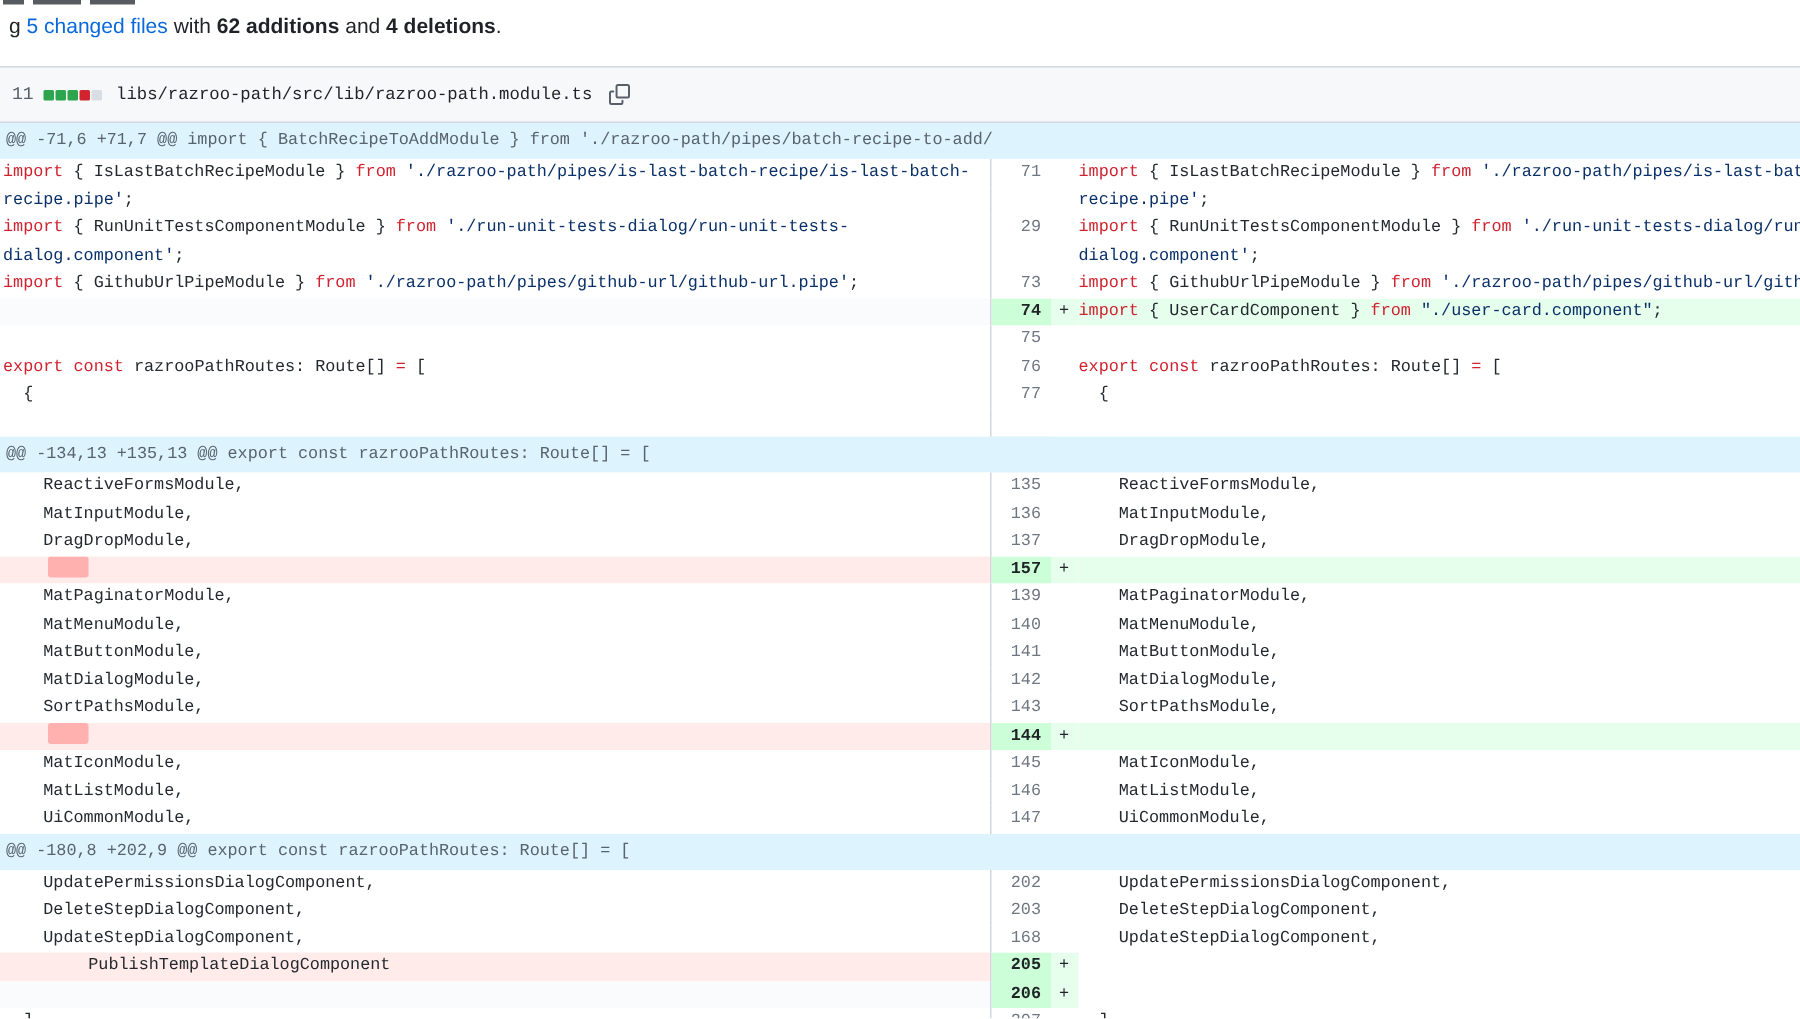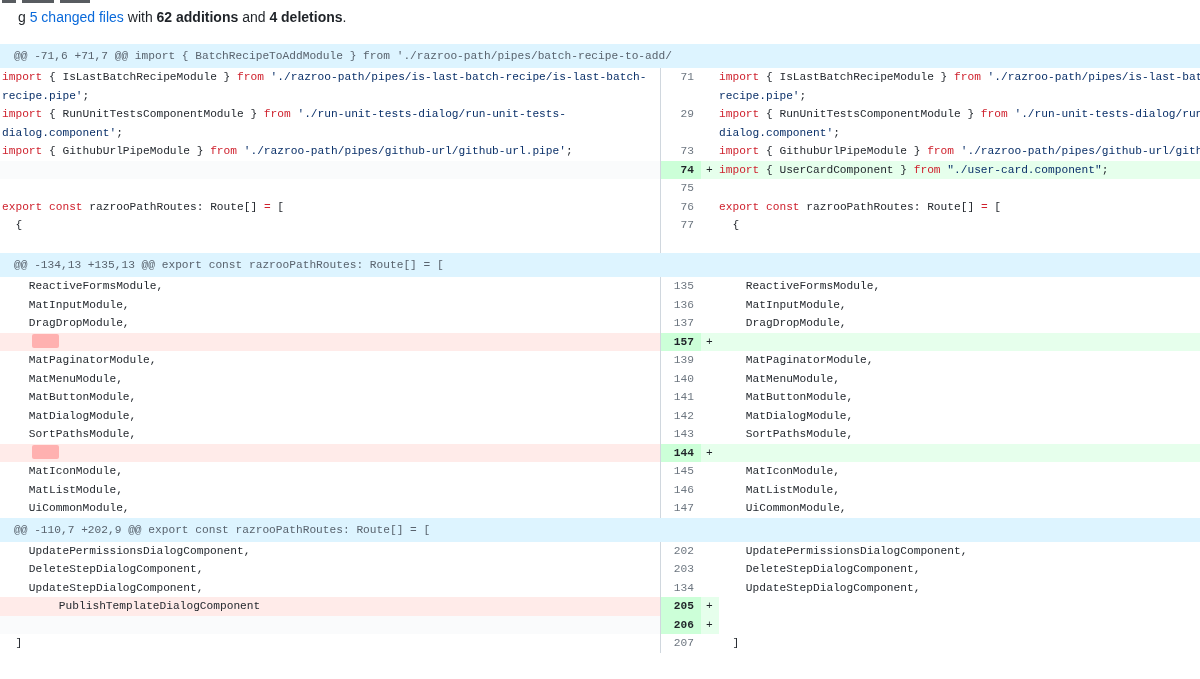--- a/index.html
+++ b/index.html
@@ -8,41 +8,41 @@
     position:relative; width:1200px; height:679px; overflow:hidden;
     font-family:"Liberation Sans", sans-serif; color:#1f2328; background:#fff;
   }
   
   .top-artifact {
     position:absolute; top:0; left:2px; width:88px; height:3px; opacity:.85;
     background:linear-gradient(90deg,#3a3f44 0,#3a3f44 14px,transparent 14px,transparent 20px,
       #3a3f44 20px,#3a3f44 52px,transparent 52px,transparent 58px,#3a3f44 58px,#3a3f44 88px);
   }
   .summary {
-    margin:7px 0 0 18px; font-size:14px; line-height:20px; white-space:pre; overflow:hidden;
+    margin:7px 0 0 6px; font-size:14px; line-height:20px; white-space:pre; overflow:hidden;
   }
   .summary a { color:#0969da; text-decoration:none; cursor:pointer; }
   .summary b { font-weight:700; }
   .file-box { margin-top:17px; }
   .file-header {
     height:38px; background:#f6f8fa; border-top:1px solid #d0d7de; border-bottom:1px solid #d0d7de;
     display:flex; align-items:center; padding-left:8px;
   }
   .chg-count { color:#57606a; font-family:"Liberation Mono","DejaVu Sans Mono",monospace; font-size:12px; margin-right:7px; }
   .diffstat { display:flex; gap:1px; margin-right:9px; }
   .diffstat .square { width:7px; height:7px; border-radius:1px; display:inline-block; }
   .file-path { font-family:"Liberation Mono","DejaVu Sans Mono",monospace; font-size:11.5px; color:#1f2328; margin-right:9px; }
   .copy-btn { background:none; border:none; cursor:pointer; padding:2px; display:flex; align-items:center; color:#57606a; }
   .copy-btn svg { display:block; }
 
   
   .diff-table { font-family:"Liberation Mono","DejaVu Sans Mono",monospace; font-size:11.2px; }
   .hunk-row {
     height:24px; line-height:24px; background:#ddf4ff; color:#59636e;
-    padding-left:14px; white-space:pre; overflow:hidden;
+    padding-left:4px; white-space:pre; overflow:hidden;
   }
   .diff-row { display:flex; height:18.5px; line-height:18.5px; }
   .cell-l {
     width:661px; flex:none; padding-left:2px; white-space:pre; overflow:hidden;
     border-right:1px solid #d0d7de;
   }
   .cell-r { flex:1; display:flex; overflow:hidden; }
   .r-num { width:40px; flex:none; text-align:right; padding-right:7px; color:#6e7781; }
   .r-num.num-add { color:#1f2328; background:#ccffd8;font-weight:bold; }
   .r-sign { width:18px; flex:none; padding-left:5px; color:#1f2328; }
@@ -58,20 +58,39 @@
 </style>
 </head>
 <body>
 
 <div class="page">
   <div class="top-artifact"></div>
 
   <div class="summary"><span>g </span><a href="#">5 changed files</a><span> with </span><b>62 additions</b><span> and </span><b>4 deletions</b><span>.</span></div>
 
   <div class="file-box">
+    <div class="file-header">
+      <span class="chg-count">11</span>
+      <span class="diffstat">
+          <span class="square" style="background: rgb(45, 164, 78);"></span>
+          <span class="square" style="background: rgb(45, 164, 78);"></span>
+          <span class="square" style="background: rgb(45, 164, 78);"></span>
+          <span class="square" style="background: rgb(209, 36, 47);"></span>
+          <span class="square" style="background: rgb(216, 222, 228);"></span>
+        </span>
+      <span class="file-path">libs/razroo-path/src/lib/razroo-path.module.ts</span>
+      <button class="copy-btn" title="">
+        <span>
+          <svg width="14" height="14" viewBox="0 0 16 16" fill="currentColor" aria-hidden="true">
+            <path d="M0 6.75C0 5.784.784 5 1.75 5h1.5a.75.75 0 0 1 0 1.5h-1.5a.25.25 0 0 0-.25.25v7.5c0 .138.112.25.25.25h7.5a.25.25 0 0 0 .25-.25v-1.5a.75.75 0 0 1 1.5 0v1.5A1.75 1.75 0 0 1 9.25 16h-7.5A1.75 1.75 0 0 1 0 14.25Z"></path>
+            <path d="M5 1.75C5 .784 5.784 0 6.75 0h7.5C15.216 0 16 .784 16 1.75v7.5A1.75 1.75 0 0 1 14.25 11h-7.5A1.75 1.75 0 0 1 5 9.25Zm1.75-.25a.25.25 0 0 0-.25.25v7.5c0 .138.112.25.25.25h7.5a.25.25 0 0 0 .25-.25v-7.5a.25.25 0 0 0-.25-.25Z"></path>
+          </svg>
+        </span>
+      </button>
+    </div>
     <div class="diff-table">
         <div class="hunk-row">@@ -71,6 +71,7 @@ import { BatchRecipeToAddModule } from './razroo-path/pipes/batch-recipe-to-add/</div>
         <div class="diff-row">
           <div class="cell-l bg-ctx"><span class="seg-k">import</span><span class="seg-p"> { IsLastBatchRecipeModule } </span><span class="seg-k">from</span><span class="seg-s"> './razroo-path/pipes/is-last-batch-recipe/is-last-batch-</span></div>
           <div class="cell-r">
             <div class="r-num">71</div>
             <div class="r-sign bg-ctx"></div>
             <div class="r-code bg-ctx"><span class="seg-k">import</span><span class="seg-p"> { IsLastBatchRecipeModule } </span><span class="seg-k">from</span><span class="seg-s"> './razroo-path/pipes/is-last-batch-recipe/is-last-batch-</span></div>
           </div>
         </div>
@@ -245,41 +264,41 @@
           </div>
         </div>
         <div class="diff-row">
           <div class="cell-l bg-ctx"><span class="seg-p">    UiCommonModule,</span></div>
           <div class="cell-r">
             <div class="r-num">147</div>
             <div class="r-sign bg-ctx"></div>
             <div class="r-code bg-ctx"><span class="seg-p">    UiCommonModule,</span></div>
           </div>
         </div>
-        <div class="hunk-row">@@ -110,7 +202,9 @@ export const razrooPathRoutes: Route[] = [</div>
+        <div class="hunk-row">@@ -180,8 +202,9 @@ export const razrooPathRoutes: Route[] = [</div>
         <div class="diff-row">
           <div class="cell-l bg-ctx"><span class="seg-p">    UpdatePermissionsDialogComponent,</span></div>
           <div class="cell-r">
             <div class="r-num">202</div>
             <div class="r-sign bg-ctx"></div>
             <div class="r-code bg-ctx"><span class="seg-p">    UpdatePermissionsDialogComponent,</span></div>
           </div>
         </div>
         <div class="diff-row">
           <div class="cell-l bg-ctx"><span class="seg-p">    DeleteStepDialogComponent,</span></div>
           <div class="cell-r">
             <div class="r-num">203</div>
             <div class="r-sign bg-ctx"></div>
             <div class="r-code bg-ctx"><span class="seg-p">    DeleteStepDialogComponent,</span></div>
           </div>
         </div>
         <div class="diff-row">
           <div class="cell-l bg-ctx"><span class="seg-p">    UpdateStepDialogComponent,</span></div>
           <div class="cell-r">
-            <div class="r-num">134</div>
+            <div class="r-num">168</div>
             <div class="r-sign bg-ctx"></div>
             <div class="r-code bg-ctx"><span class="seg-p">    UpdateStepDialogComponent,</span></div>
           </div>
         </div>
         <div class="diff-row">
           <div class="cell-l bg-del"><span class="seg-p">    PublishTemplateDialogComponent</span></div>
           <div class="cell-r">
             <div class="r-num num-add">205</div>
             <div class="r-sign bg-add">+</div>
           </div>

